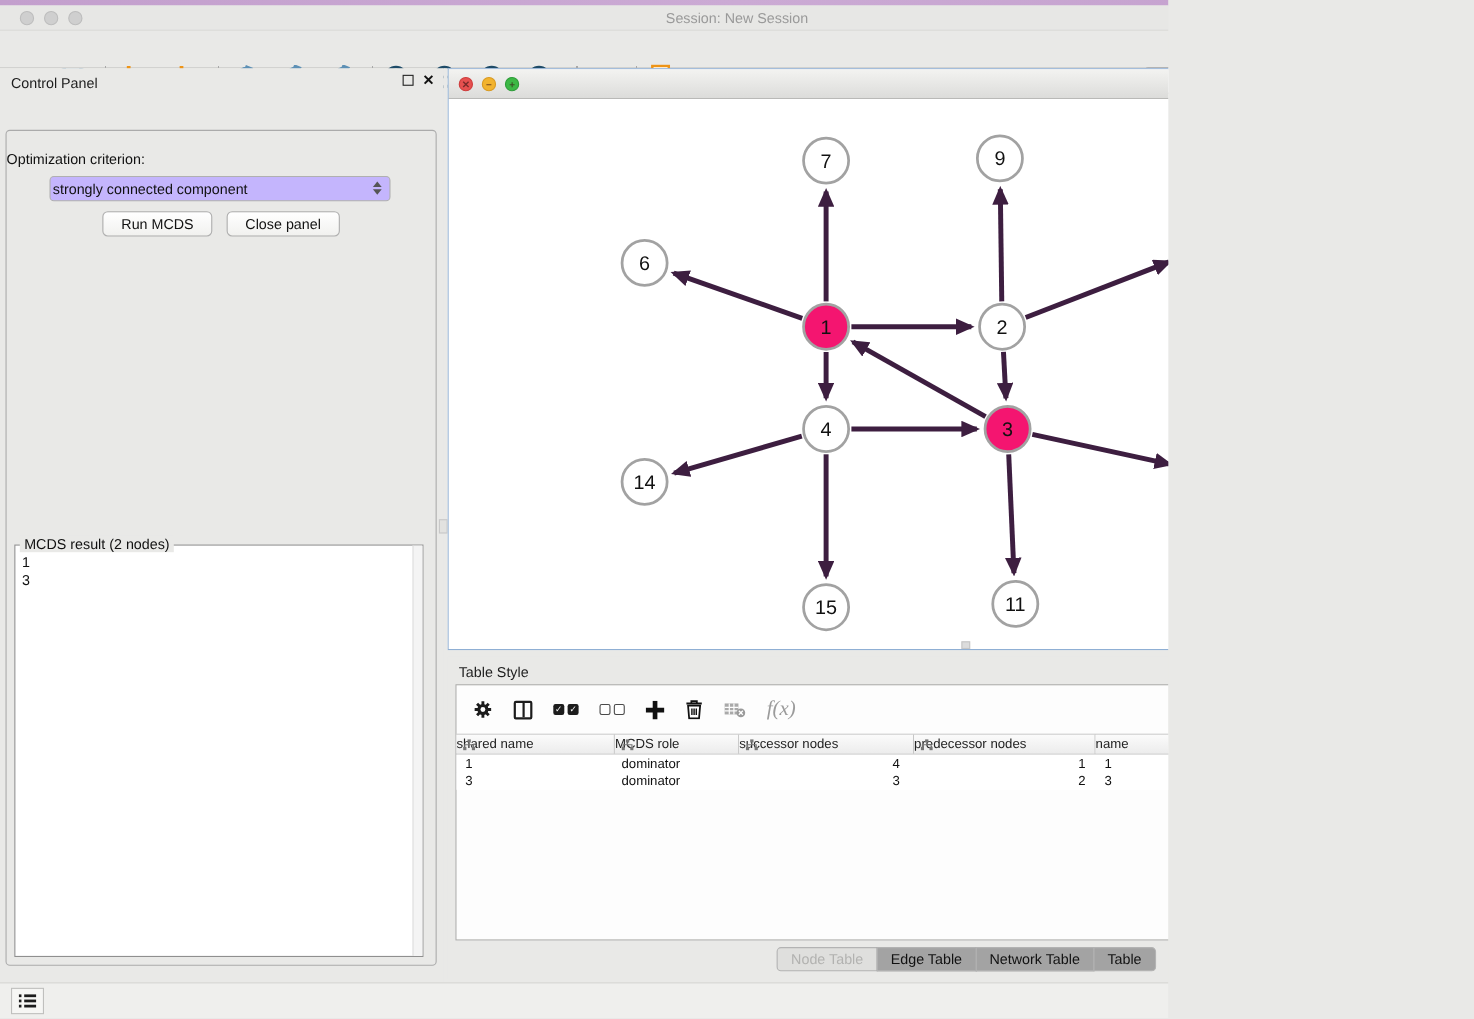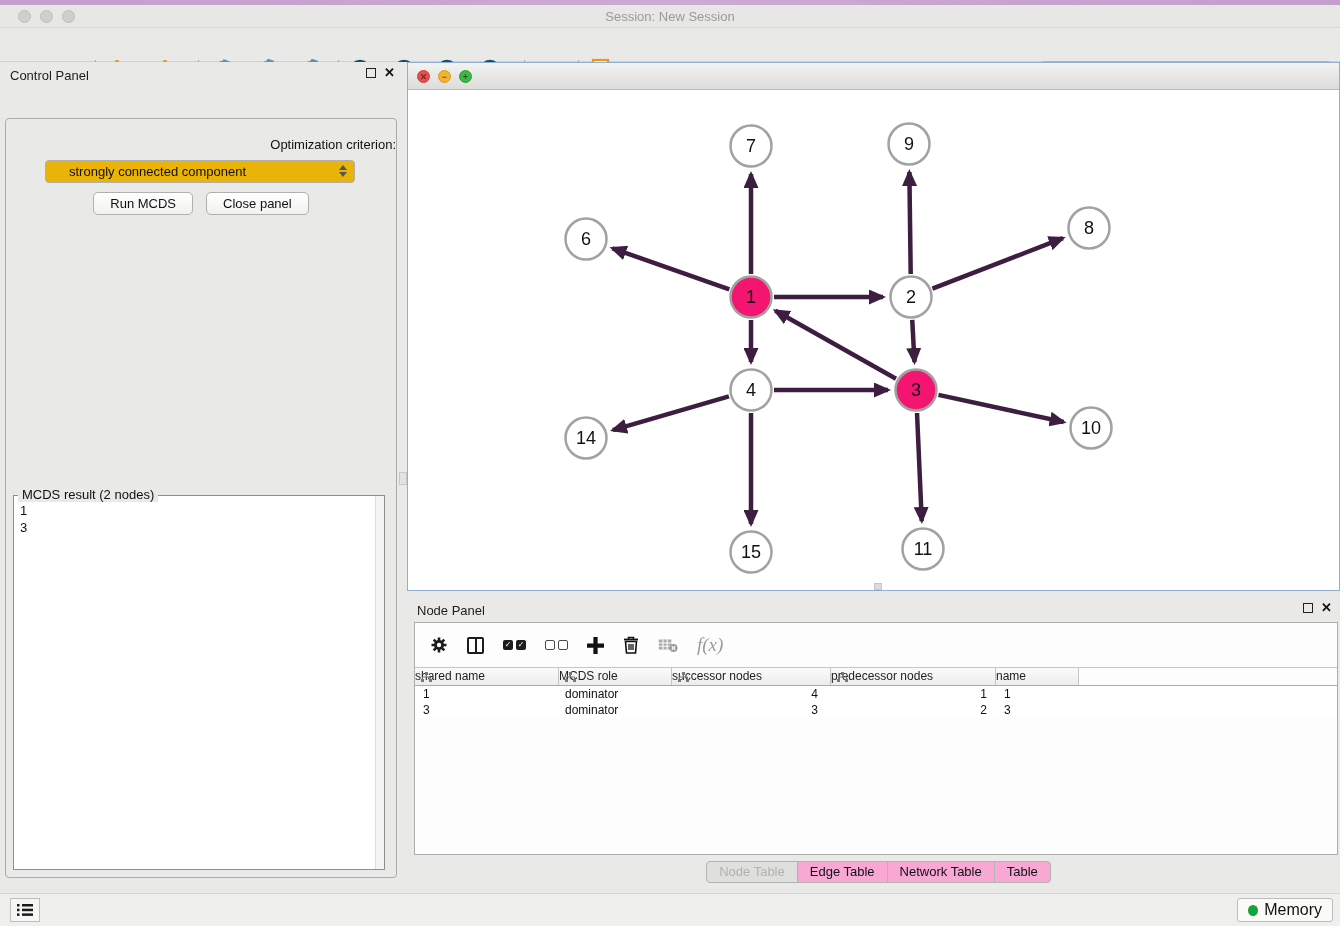--- a/index.html
+++ b/index.html
@@ -1,17 +1,17 @@
 <!DOCTYPE html>
 <html><head>
 <meta charset="utf-8">
 <style>
   * { margin:0; padding:0; box-sizing:border-box; }
   html,body { width:1340px; height:926px; background:#e9e9e7; font-family:"Liberation Sans",sans-serif; }
-  .app { position:relative; width:1340px; height:926px; overflow:hidden; background:#e9e9e7; }
+  .app { position:relative; width:1062px; height:926px; overflow:hidden; background:#e9e9e7; }
 
   
   .top-strip { position:absolute; left:0; top:0; width:1340px; height:5px; background:linear-gradient(90deg,#c39fcd,#cbaad4 50%,#c39fcd); }
   .titlebar { position:absolute; left:0; top:5px; width:1340px; height:23px; background:#e7e7e5; border-bottom:1px solid #d8d8d6; }
   .traffic { position:absolute; top:5px; width:13px; height:13px; border-radius:50%; background:#cfcfcf; border:1px solid #bdbdbd; }
   .win-title { position:absolute; left:0; right:0; top:4px; text-align:center; font-size:13px; color:#9a9a9a; }
 
   .toolbar { position:absolute; left:0; top:28px; width:1340px; height:34px; background:#e9e9e7; border-bottom:1px solid #d0d0ce; }
   .tb-icon { position:absolute; top:29px; width:34px; height:32px; display:flex; align-items:center; justify-content:center; cursor:default; }
   .tb-sep { position:absolute; top:32px; height:26px; width:0; border-left:1px dotted #a8a8a8; }
@@ -22,22 +22,22 @@
   .control-panel { position:absolute; left:0; top:62px; width:403px; height:831px; background:#e9e9e7; }
   .panel-header { position:relative; height:26px; padding:6px 10px 0 10px; font-size:13px; color:#1d1d1d; }
   .panel-btns { position:absolute; right:8px; top:6px; display:flex; gap:8px; align-items:center; }
   .float-icon { width:10px; height:10px; border:1.5px solid #222; display:inline-block; }
   .close-icon { font-size:13px; font-weight:bold; color:#111; line-height:10px; }
   .cp-tabs { position:absolute; left:0; top:34px; width:100%; display:flex; justify-content:center; z-index:2; }
   .tab { height:22px; line-height:20px; padding:0 14px; font-size:13px; color:#111; background:#fff; border:1px solid #b3b3b3; margin-left:-1px; }
   .tab.first { border-radius:4px 0 0 0; }
   .tab.active-gray { background:#e7e7e5; color:#b4b4b2; border-radius:0 4px 4px 0; }
   .cp-content { position:absolute; left:5px; top:56px; width:392px; bottom:15px; border:1px solid #ababab; border-radius:4px; background:#e9e9e7; }
-  .opt-label { position:absolute; left:0; right:0; top:18px; text-align:right; font-size:13px; color:#111; }
-  .criterion-select { position:absolute; left:39px; top:41px; width:310px; height:23px; background:#eab308; border:1px solid #b0b0b0; border-radius:4px; font-size:13px; color:#111; display:flex; align-items:center; padding-left:23px; }
+  .opt-label { position:absolute; left:0; right:0; top:18px; text-align:left; font-size:13px; color:#111; }
+  .criterion-select { position:absolute; left:39px; top:41px; width:310px; height:23px; background:#c4b5fd; border:1px solid #b0b0b0; border-radius:4px; font-size:13px; color:#111; display:flex; align-items:center; padding-left:2px; }
   .stepper { position:absolute; right:7px; top:4px; display:flex; flex-direction:column; gap:2px; }
   .stepper i { width:0; height:0; border-left:4px solid transparent; border-right:4px solid transparent; }
   .stepper .up { border-bottom:5px solid #555; }
   .stepper .dn { border-top:5px solid #555; }
   .cp-buttons { position:absolute; left:0; right:0; top:73px; display:flex; justify-content:center; gap:13px; }
   .btn { height:23px; padding:0 16px; font-size:13px; color:#111; background:linear-gradient(#ffffff,#f1f1ef); border:1px solid #b0b0b0; border-radius:5px; }
   .result-box { position:absolute; left:7px; top:376px; width:372px; height:375px; border:1px solid #8f8f8f; background:#fff; }
   .result-legend { position:absolute; left:4px; top:-9px; background:#e9e9e7; padding:0 4px; font-size:13px; color:#111; }
   .result-lines { position:absolute; left:0; top:4px; right:10px; bottom:0; padding:2px 6px; font-size:13px; color:#111; line-height:17px; }
   .result-scroll { position:absolute; right:0; top:0; bottom:0; width:9px; background:#f4f4f4; border-left:1px solid #dedede; }
@@ -70,21 +70,21 @@
   .cols-icon::after { content:""; position:absolute; left:50%; top:0; bottom:0; width:2px; background:#1c1c1c; transform:translateX(-50%); }
 
   .tp-table { position:absolute; left:0; top:44px; right:0; }
   .tp-hrow { display:flex; height:19px; border-top:1px solid #c6c6c6; border-bottom:1px solid #ababab; }
   .tp-hcell { position:relative; background:linear-gradient(#fbfbfb,#ececec); border-right:1px solid #c6c6c6; font-size:12px; color:#222; text-align:left; line-height:17px; }
   .sort-icon { position:absolute; left:6px; top:4px; }
   .tp-row { display:flex; height:16px; font-size:12px; color:#111; background:#fff; }
   .tp-cell { line-height:16px; white-space:nowrap; overflow:hidden; }
   .al { text-align:left; padding-left:8px; } .ar { text-align:right; padding-right:13px; }
   .tp-tabs { position:absolute; left:0; right:0; bottom:7px; display:flex; justify-content:center; }
-  .tp-tab { height:22px; line-height:20px; padding:0 12px; font-size:13px; background:#f9a8d4; color:#111; border:1px solid #b3b3b3; margin-left:-1px; }
+  .tp-tab { height:22px; line-height:20px; padding:0 12px; font-size:13px; background:#a3a3a3; color:#111; border:1px solid #b3b3b3; margin-left:-1px; }
   .tp-tab.first { border-radius:4px 0 0 4px; }
   .tp-tab.last { border-radius:0 4px 4px 0; }
   .tp-tab.active { background:#dfdfdd; color:#b2b2b0;margin-left:10px; }
 
   
   .statusbar { position:absolute; left:0; top:893px; width:1340px; height:33px; background:#efefed; border-top:1px solid #d4d4d2; }
   .sb-left-btn { position:absolute; left:10px; top:4px; width:30px; height:24px; background:#f6f6f4; border:1px solid #bfbfbd; display:flex; align-items:center; justify-content:center; }
   .memory-btn { position:absolute; right:7px; top:4px; height:24px; padding:0 10px; background:#fafaf8; border:1px solid #bdbdbb; border-radius:3px; display:flex; align-items:center; gap:6px; font-size:16px; color:#111; }
   .mem-dot { width:10px; height:11px; border-radius:50%; background:#17a23b; }
 
@@ -351,21 +351,21 @@
             <circle cx="515" cy="459" r="20.5" fill="#ffffff" stroke="#a2a2a2" stroke-width="2.5"></circle>
             <text x="515" y="459" text-anchor="middle" dy="0.35em" font-size="18" fill="#111">11</text>
           </g>
         </svg>
     </div>
     <div class="splitter-dot"></div>
   </div>
 
   <div class="table-panel">
     <div class="panel-header">
-      <span>Node Panel</span>
+      <span>Table Style</span>
       <span class="panel-btns">
         <span class="float-icon"></span>
         <span class="close-icon">✕</span>
       </span>
     </div>
     <div class="tp-box">
       <div class="tp-toolbar">
         <div class="tpi">
           <svg width="18" height="18" viewBox="0 0 18 18">
               <g stroke="#1c1c1c" stroke-width="2.6">

